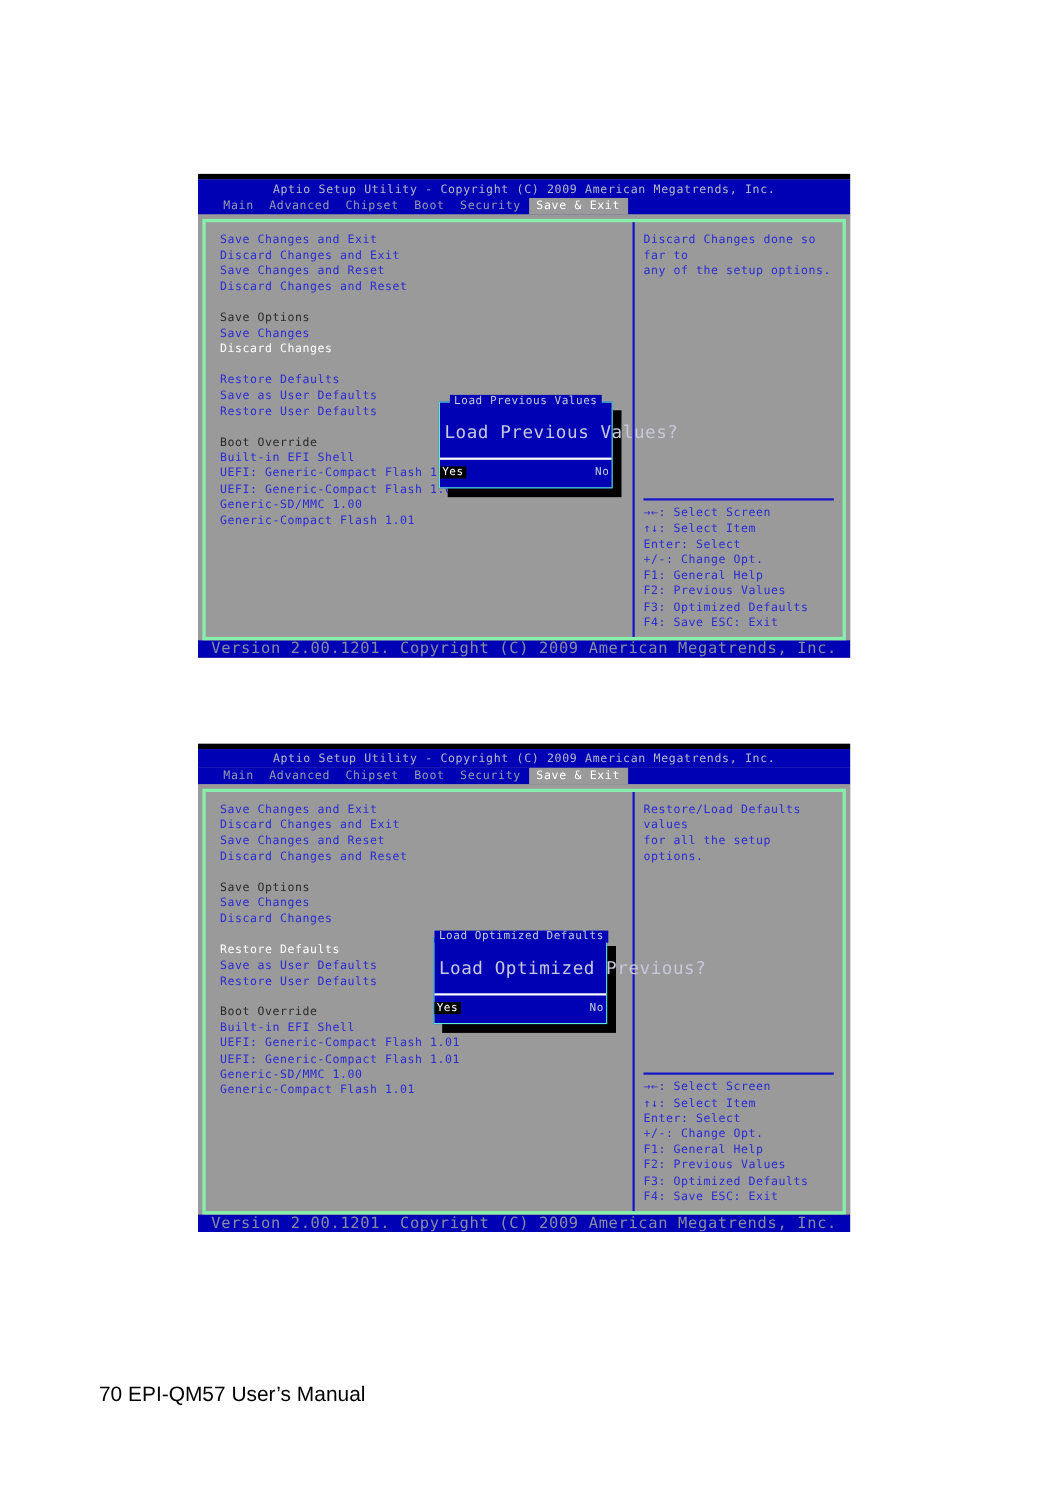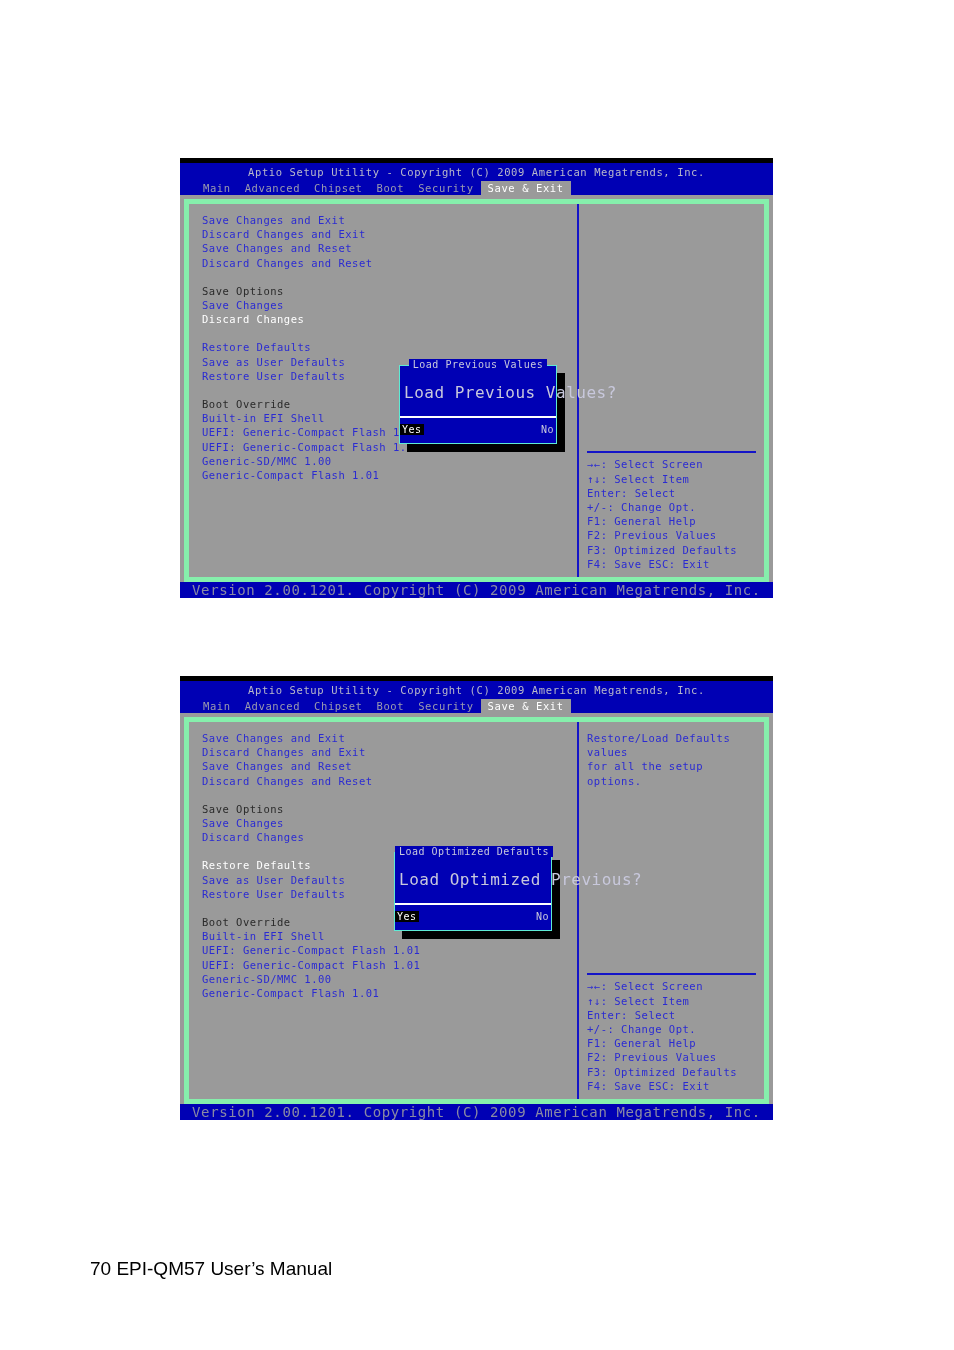--- a/index.html
+++ b/index.html
@@ -41,21 +41,20 @@
     letter-spacing: 0.6px;
     padding-top: 2px;
     height: 15px;
   }
 
   .menu-bar {
     background: #0000b4;
     height: 15px;
     padding-left: 16px;
     display: flex;
-    align-items: center;
     gap: 0px;
   }
   .menu-tab {
     font-size: 10.5px;
     line-height: 14px;
     color: #9a9aae;
     padding: 0 7px;
     letter-spacing: 0.6px;
     white-space: nowrap;
   }
@@ -67,21 +66,21 @@
   .bios-body {
     position: relative;
     background: #9a9a9a;
     padding: 4px 4px 0 4px;
     height: calc(100% - 53px);
     box-sizing: border-box;
   }
 
   .panes {
     display: flex;
-    border: 5px solid #86efac;
+    border: 3px solid #86efac;
     height: 100%;
     box-sizing: border-box;
     background: #9a9a9a;
   }
 
   .pane-left {
     width: 388px;
     padding: 9px 0 0 13px;
     box-sizing: border-box;
     position: relative;
@@ -245,20 +244,24 @@
           <div class="mi spacer"></div>
           <div class="mi header">Boot Override</div>
           <div class="mi">Built-in EFI Shell</div>
           <div class="mi">UEFI: Generic-Compact Flash 1.01</div>
           <div class="mi">UEFI: Generic-Compact Flash 1.01</div>
           <div class="mi">Generic-SD/MMC 1.00</div>
           <div class="mi">Generic-Compact Flash 1.01</div>
         </div>
       <div class="pane-divider"></div>
       <div class="pane-right">
+        <div id="help1">
+            <div class="help-text">Discard Changes done so far to</div>
+            <div class="help-text">any of the setup options.</div>
+          </div>
         <div class="help-spacer"></div>
         <div class="help-rule"></div>
         <div class="keys" id="keys1">
             <div class="help-text">→←: Select Screen</div>
             <div class="help-text">↑↓: Select Item</div>
             <div class="help-text">Enter: Select</div>
             <div class="help-text">+/-: Change Opt.</div>
             <div class="help-text">F1: General Help</div>
             <div class="help-text">F2: Previous Values</div>
             <div class="help-text">F3: Optimized Defaults</div>

